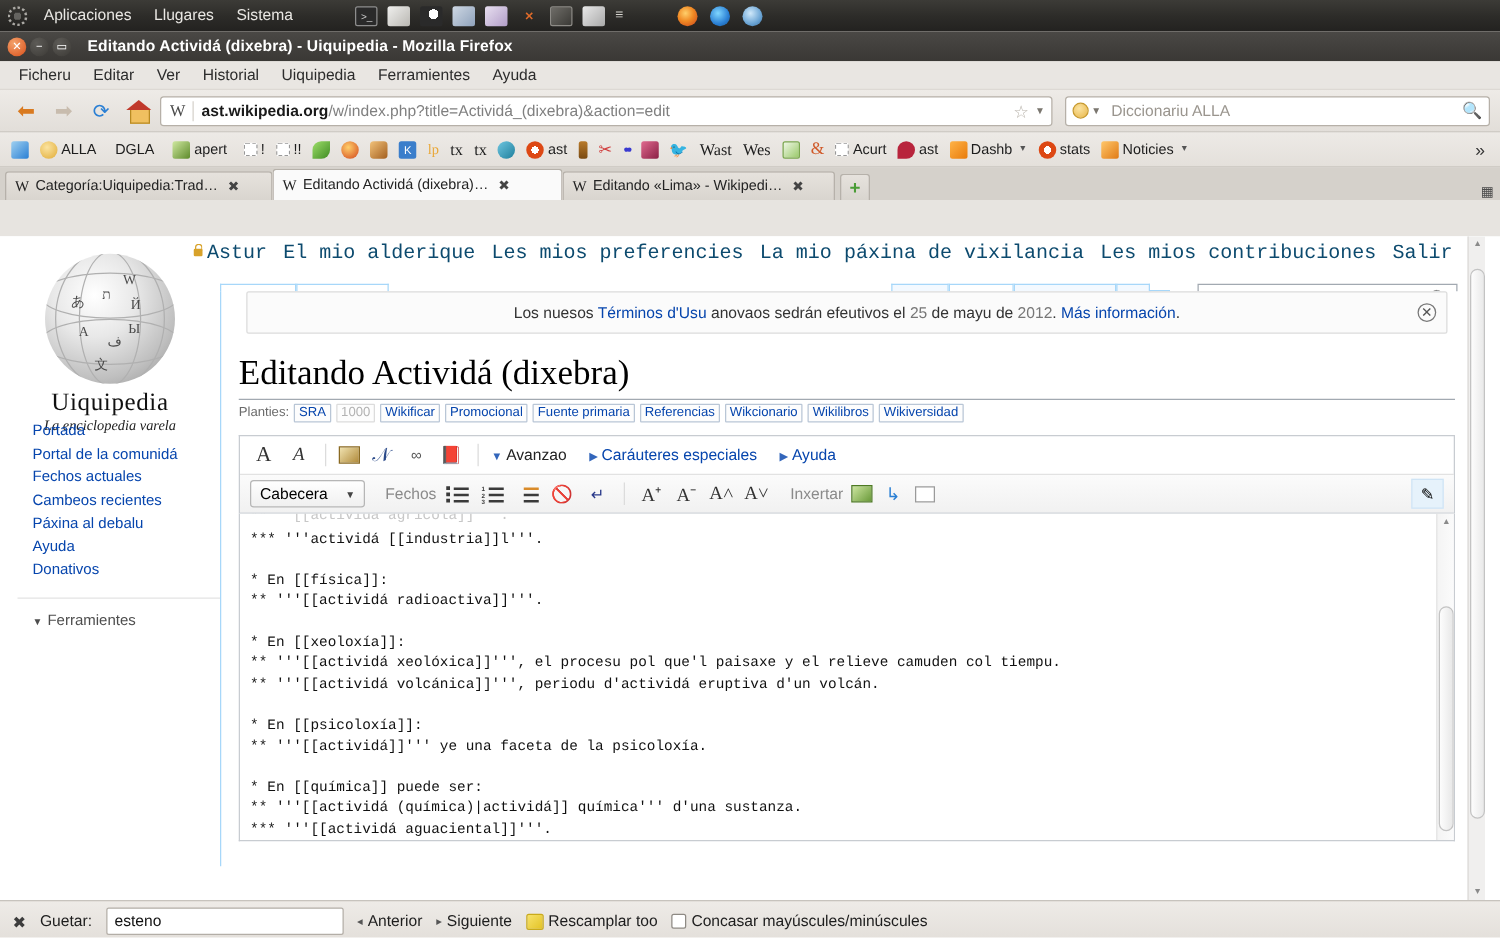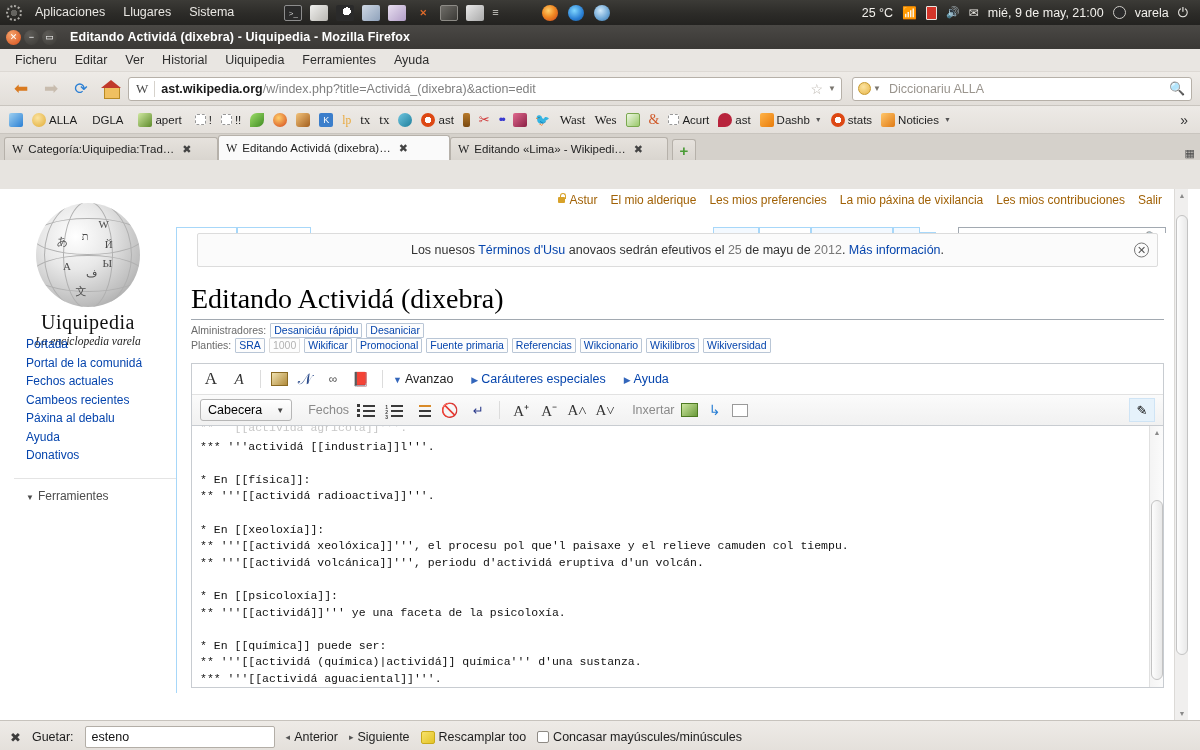--- a/index.html
+++ b/index.html
@@ -95,21 +95,21 @@
             background: linear-gradient(to bottom,#e6e2dd,#d9d5cf); border:1px solid #b6b1aa;border-bottom:none;
             border-radius:3px 3px 0 0; color:#4a9c36; font-size:15px; font-weight:bold;}
   .tabs-right { margin-left:auto; display:flex; align-items:center; padding-right:5px; gap:4px; }
 
   
   .page { position: absolute; top: 164px; left: 0; width: 1200px; height: 531px;
           background: #fff; overflow: hidden; }
   .page-inner { position: relative; width: 1188px; height: 531px; background:#fff; }
 
   .personal-bar { position:absolute; right: 26px; top: 4px; display:flex; gap: 13px;
-                  font-size: 12px; color:#a16207; align-items:center; }
+                  font-size: 16px; color:#0c4a6e; align-items:center;font-family:Liberation Mono, monospace; }
   .lock-ico { width:9px;height:11px;position:relative;display:inline-block;margin-right:3px;}
   .lock-ico:before{content:"";position:absolute;left:1px;top:4px;width:7px;height:6px;background:#d8a22a;border-radius:1px;}
   .lock-ico:after{content:"";position:absolute;left:2.5px;top:0;width:4px;height:5px;border:1.5px solid #d8a22a;border-bottom:none;border-radius:3px 3px 0 0;}
 
   .logo-col { position:absolute; left:0; top:10px; width: 176px; text-align:center; }
   .wglobe { width: 104px; height: 104px; margin: 4px auto 0; border-radius: 50%;
             background: radial-gradient(circle at 38% 32%, #ffffff 0%, #e8e8e8 35%, #bfbfbf 70%, #8f8f8f 100%);
             position: relative; overflow:hidden; }
   .wglobe .seam { position:absolute; border:1px solid #b0b0b0; border-radius:50%; }
   .wglobe .g1{left:8%;top:-4%;width:84%;height:108%;}
@@ -260,31 +260,20 @@
       <span class="panel-icon" style="background:linear-gradient(135deg,#6f6d68,#3b3a36);border:1px solid #8d8b86;"></span>
       <span class="panel-icon" style="background:linear-gradient(135deg,#e9e9e9,#a9a9a9);"></span>
       <span class="panel-icon" style="background:transparent;color:#d7d5d0;font-size:11px;line-height:14px;">≡</span>
     </div>
     <div style="display:flex;align-items:center;gap:4px;margin-left:26px;">
       <span class="panel-icon" style="background:radial-gradient(circle at 40% 35%,#ffcf6b 0%,#f08a24 45%,#c8401a 100%);border-radius:50%;width:16px;height:16px;"></span>
       <span class="panel-icon" style="background:radial-gradient(circle at 40% 35%,#7fd6ff 0%,#2a7fd4 60%,#18568f 100%);border-radius:50%;width:16px;height:16px;"></span>
       <span class="panel-icon" style="background:radial-gradient(circle at 40% 35%,#cfe8fa 0%,#6aa4d4 60%,#3c6e9e 100%);border-radius:50%;width:16px;height:16px;"></span>
     </div>
 
-    <div class="panel-right">
-      <span class="txt">25 °C</span>
-      <span style="font-size:12px;">📶</span>
-      <span style="display:inline-block;width:11px;height:14px;background:#d4352a;border:1px solid #e7e5e0;border-radius:1px;"></span>
-      <span style="font-size:11px;">🔊</span>
-      <span style="font-size:12px;">✉</span>
-      <span class="txt">mié, 9 de may, 21:00</span>
-      <span style="display:inline-block;width:13px;height:13px;border-radius:50%;background:#2a2a2a;border:1px solid #cfcdc8;"></span>
-      <span class="txt">varela</span>
-      <span style="font-size:13px;">⏻</span>
-    </div>
   </div>
 
   <div class="fx-window">
 
     <div class="fx-titlebar">
       <div class="wb wb-close">
           <span class="wb-glyph">✕</span>
         </div>
       <div class="wb wb-min">
           <span class="wb-glyph">−</span>
@@ -517,25 +506,20 @@
           <div class="content-frame">
 
             <div class="notice">
               <span>Los nuesos </span><a>Términos d'Usu</a><span> anovaos sedrán efeutivos el </span><span class="gray">25</span><span> de mayu de </span><span class="gray">2012</span><span>. </span><a>Más información</a><span>.</span>
               <span class="notice-close">✕</span>
             </div>
 
             <h1 class="firstHeading">Editando Actividá (dixebra)</h1>
 
             <div class="tmpl-box">
-              <div class="tmpl-row">
-                <span class="tmpl-lbl">Alministradores:</span>
-                <span class="tmpl-chip">Desaniciáu rápidu</span>
-                <span class="tmpl-chip">Desaniciar</span>
-              </div>
               <div class="tmpl-row">
                 <span class="tmpl-lbl">Planties:</span>
                 <span class="tmpl-chip">SRA</span>
                 <span class="tmpl-chip dim">1000</span>
                 <span class="tmpl-chip">Wikificar</span>
                 <span class="tmpl-chip">Promocional</span>
                 <span class="tmpl-chip">Fuente primaria</span>
                 <span class="tmpl-chip">Referencias</span>
                 <span class="tmpl-chip">Wikcionario</span>
                 <span class="tmpl-chip">Wikilibros</span>

